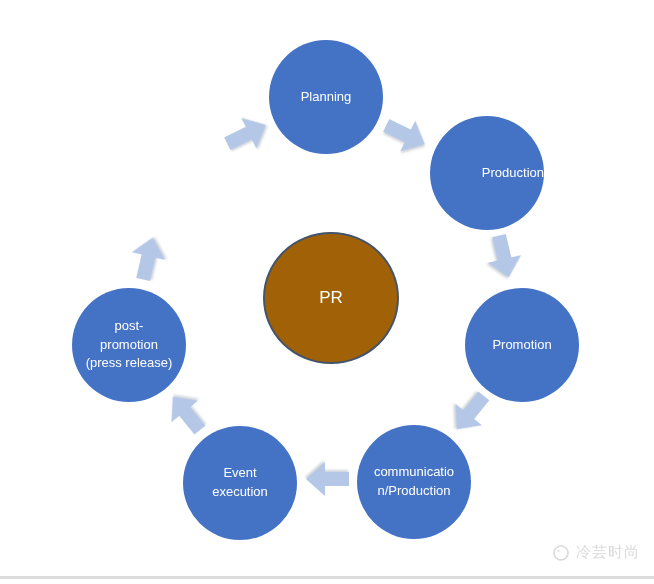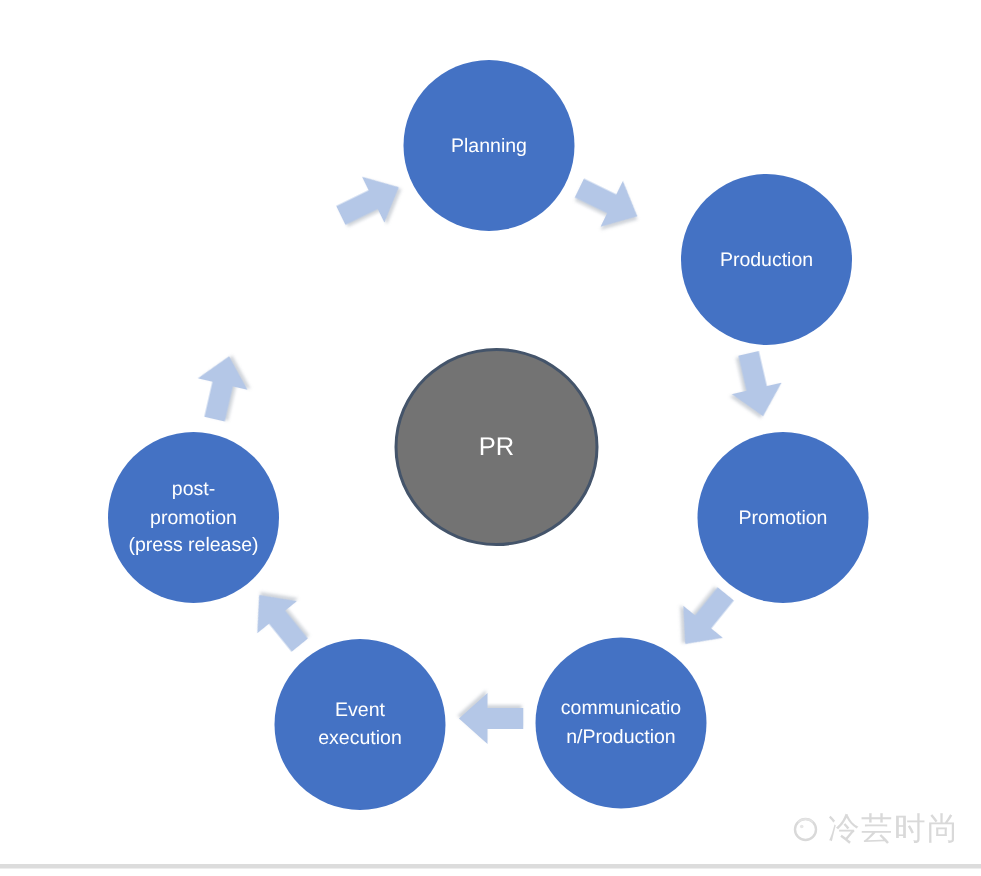--- a/index.html
+++ b/index.html
@@ -7,25 +7,25 @@
     position:relative;width:654px;height:584px;background:#ffffff;overflow:hidden;
     font-family:"Liberation Sans",sans-serif;
   }
   .node{
     position:absolute;width:114px;height:114px;border-radius:50%;
     background:#4472C4;color:#ffffff;display:flex;align-items:center;justify-content:center;
     text-align:center;font-size:13px;line-height:1.45;
   }
   .node .lbl{white-space:pre-line;}
   .center-node{
-    width:136px;height:132px;background:#737373;border:2px solid #44546A;
+    width:136px;height:132px;background:#a16207;border:2px solid #44546A;
     box-sizing:border-box;font-size:17px;left:263px;top:232px;
   }
   .n-planning{left:269px;top:40px;}
-  .n-production{left:454px;top:116px;}
+  .n-production{left:430px;top:116px;justify-content:flex-end;}
   .n-promotion{left:465px;top:288px;}
   .n-communication{left:357px;top:425px;}
   .n-event{left:183px;top:426px;}
   .n-post{left:72px;top:288px;}
   .n-crisis{left:108px;top:115px;}
 
   .arrow{
     position:absolute;width:44px;height:36px;
     filter:drop-shadow(1px 2px 1px rgba(68,84,106,0.25));
   }
@@ -34,21 +34,21 @@
   .a2{left:384px;top:117px;transform:rotate(26deg);}
   .a3{left:482px;top:239px;transform:rotate(77deg);}
   .a4{left:448px;top:395px;transform:rotate(129deg);}
   .a5{left:305px;top:461px;transform:rotate(180deg);}
   .a6{left:164px;top:395px;transform:rotate(-129deg);}
   .a7{left:126px;top:240px;transform:rotate(-77deg);}
 
   .watermark{
     position:absolute;right:14px;top:540px;height:24px;
     display:flex;align-items:center;gap:5px;
-    color:#D9D9D9;font-size:21px;letter-spacing:1px;
+    color:#D9D9D9;font-size:15px;letter-spacing:1px;
   }
   .watermark svg{display:block;}
   .divider{
     position:absolute;left:0;top:576px;width:654px;height:3px;background:#DCDCDC;
   }
 </style>
 </head>
 <body>
 
 <div class="stage">

